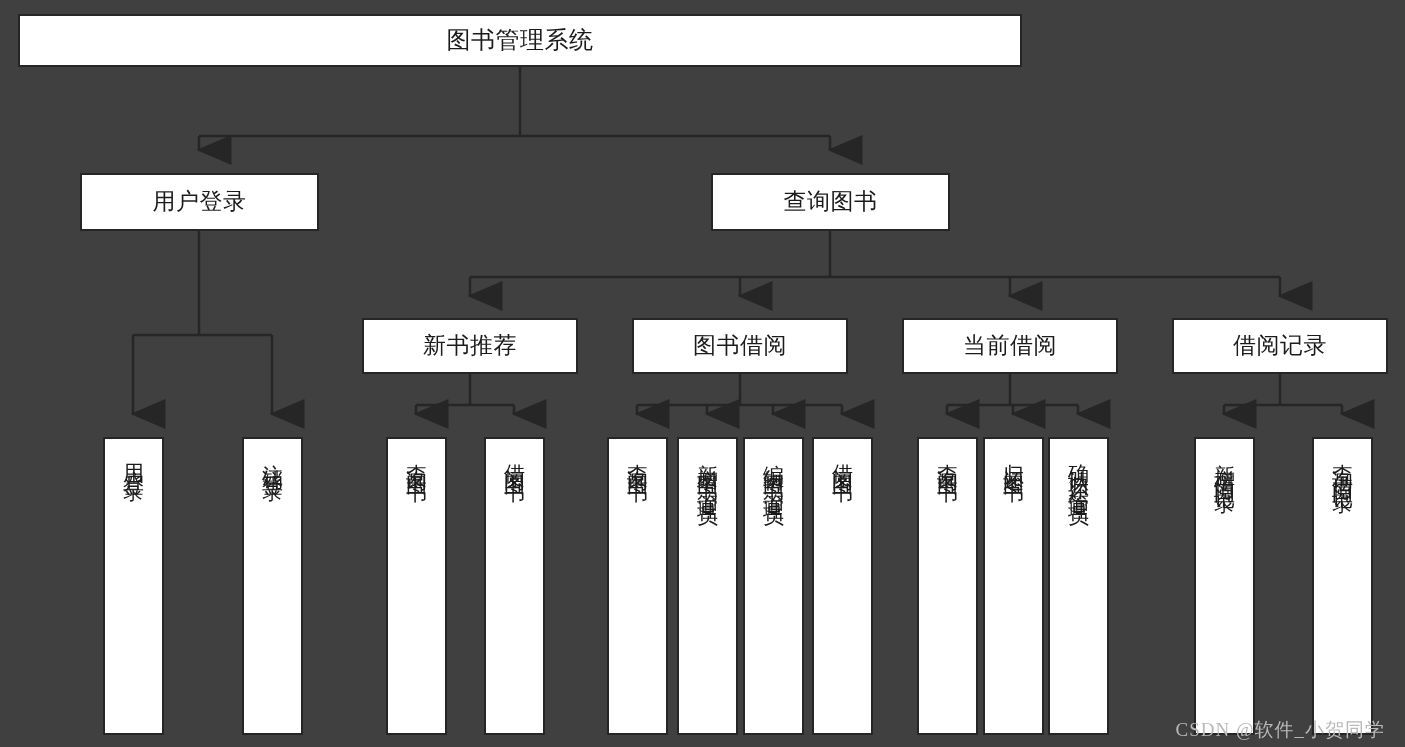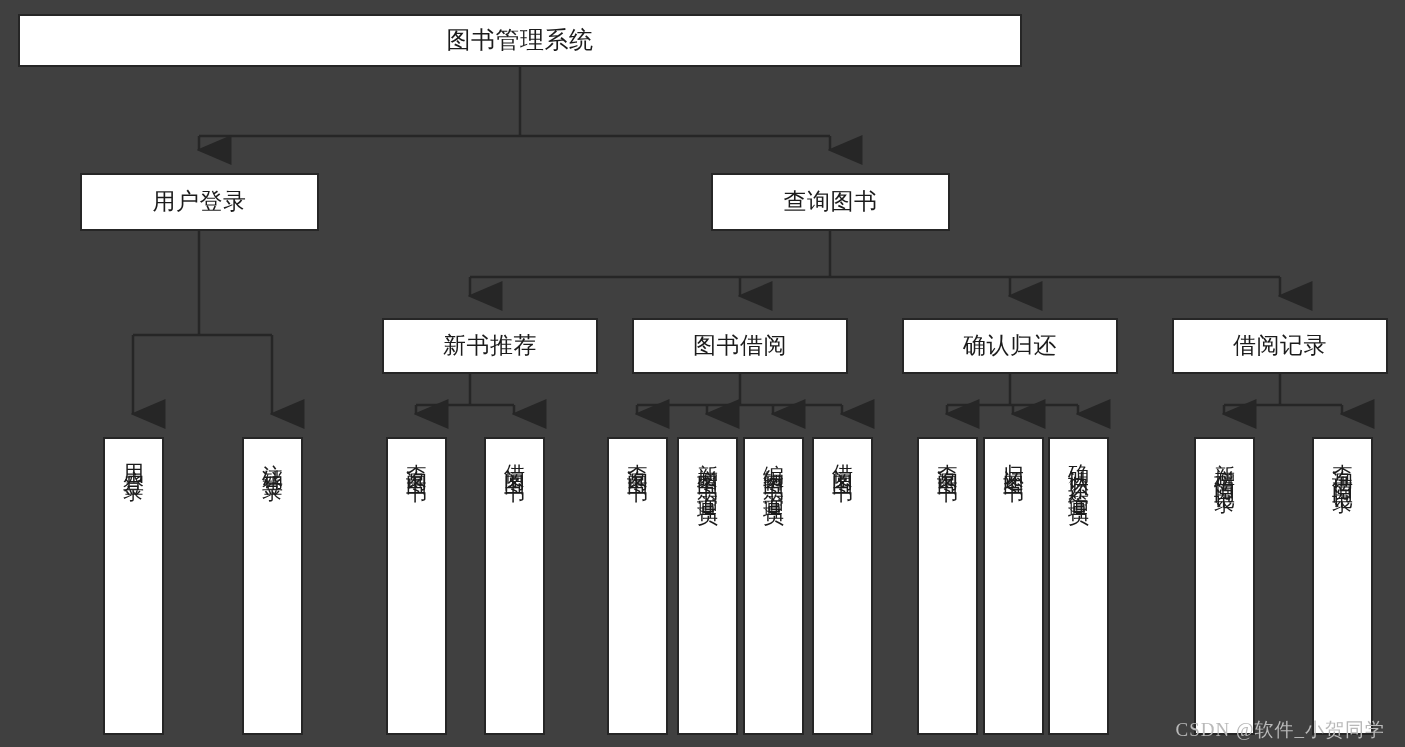--- a/index.html
+++ b/index.html
@@ -125,28 +125,28 @@
     <span>图书管理系统</span>
   </div>
 
   <div class="node horiz" style="left: 80px; top: 173px; width: 239px; height: 58px;">
     <span>用户登录</span>
   </div>
   <div class="node horiz" style="left: 711px; top: 173px; width: 239px; height: 58px;">
     <span>查询图书</span>
   </div>
 
-  <div class="node horiz" style="left: 382px; top: 318px; width: 216px; height: 56px;">
+  <div class="node horiz" style="left: 362px; top: 318px; width: 216px; height: 56px;">
     <span>新书推荐</span>
   </div>
   <div class="node horiz" style="left: 632px; top: 318px; width: 216px; height: 56px;">
     <span>图书借阅</span>
   </div>
   <div class="node horiz" style="left: 902px; top: 318px; width: 216px; height: 56px;">
-    <span>确认归还</span>
+    <span>当前借阅</span>
   </div>
   <div class="node horiz" style="left: 1172px; top: 318px; width: 216px; height: 56px; font-family: Liberation Serif, serif;">
     <span>借阅记录</span>
   </div>
 
   <div class="node leaf" style="left: 103px; top: 437px; width: 61px; height: 298px;">
     <span class="vtext">用户登录</span>
   </div>
   <div class="node leaf" style="left: 242px; top: 437px; width: 61px; height: 298px;">
     <span class="vtext">注销登录</span>

